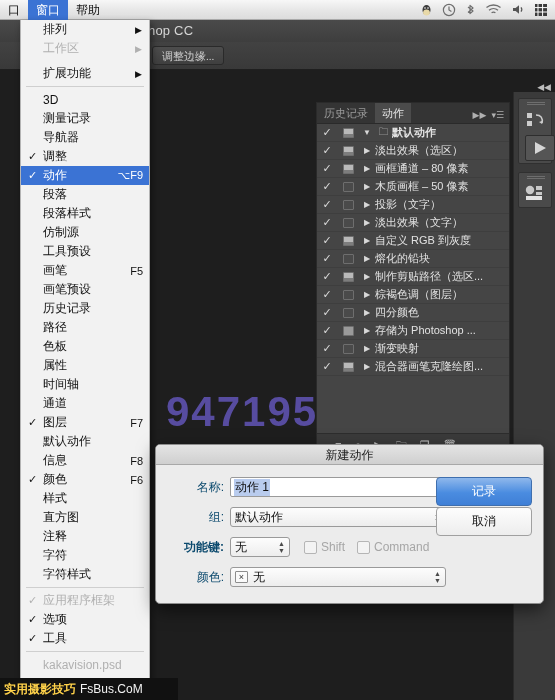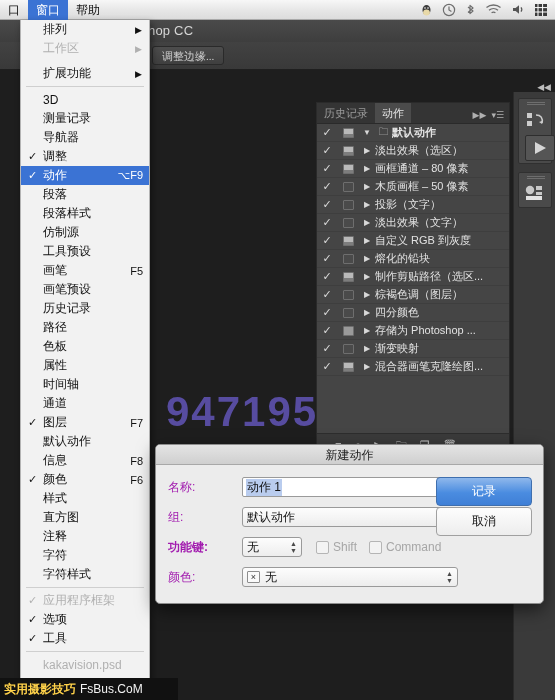--- a/index.html
+++ b/index.html
@@ -180,21 +180,21 @@
     box-shadow:0 6px 18px rgba(0,0,0,.55);
     overflow:hidden;
   }
   #dlg-title{
     height:20px; line-height:20px; text-align:center;
     background:linear-gradient(to bottom,#e4e4e4,#cfcfcf);
     border-bottom:1px solid #a8a8a8;
     font-size:12px; color:#222;
   }
   .drow{ position:absolute; display:flex; align-items:center; }
-  .dlabel{ font-size:12px; color:#a21caf; text-align:left;margin-left:12px; }
+  .dlabel{ font-size:12px; color:#0c4a6e; text-align:right; }
   .dinput{
     height:20px; background:#fff; border:1px solid #9a9a9a; border-radius:2px;
     font-size:12px; color:#111; display:flex; align-items:center; padding:0 3px;
   }
   .dinput .selected-text{ background:#b9ccee; padding:0 1px; }
   .dselect{
     height:20px; background:linear-gradient(to bottom,#fdfdfd,#ededed);
     border:1px solid #9a9a9a; border-radius:3px;
     font-size:12px; color:#111;
     display:flex; align-items:center; padding:0 4px;

